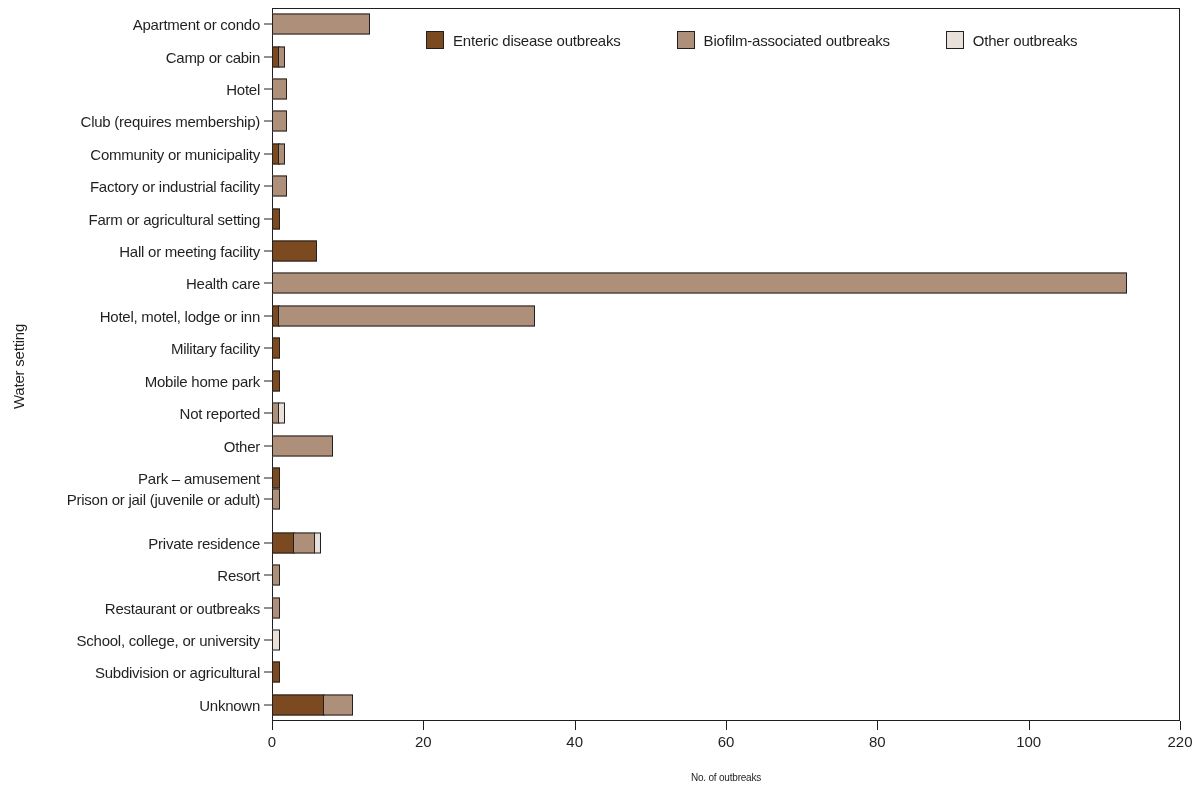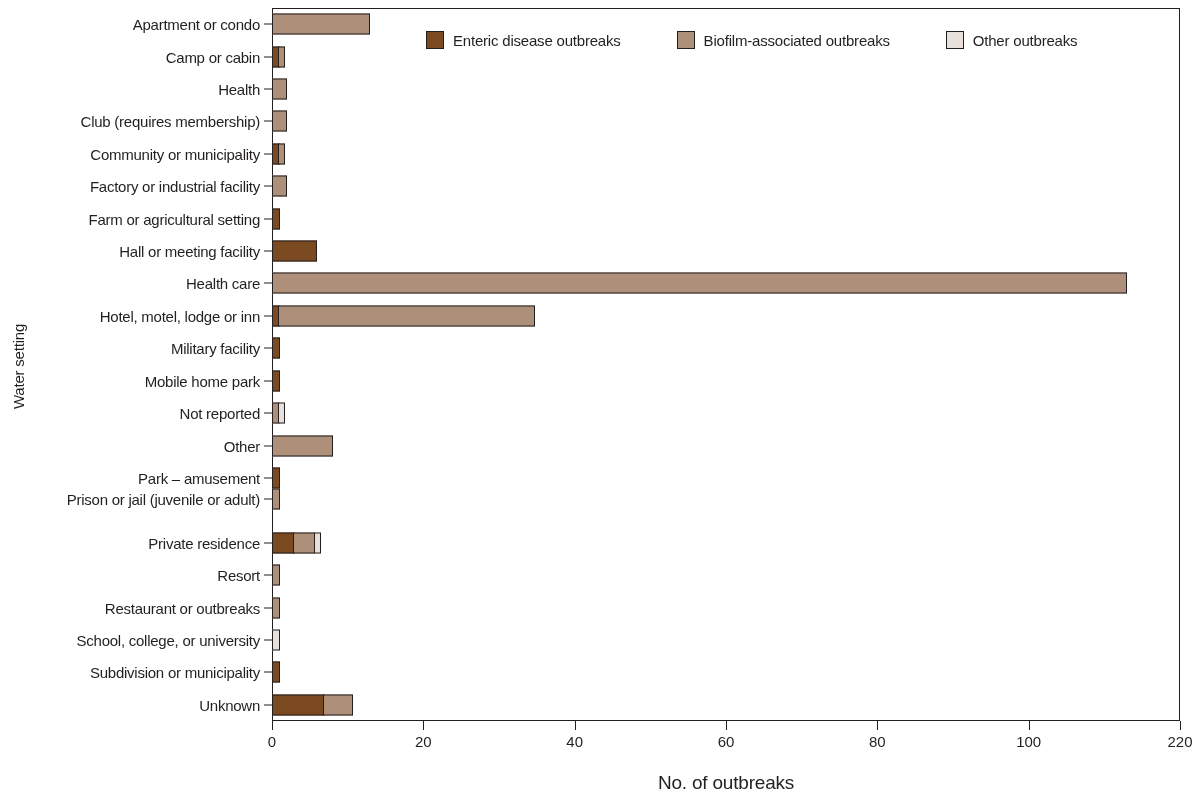--- a/index.html
+++ b/index.html
@@ -37,21 +37,21 @@
     letter-spacing: -0.2px;
   }
 
   
   .x-axis-title {
     position: absolute;
     left: 272px;
     top: 772px;
     width: 908px;
     text-align: center;
-    font-size: 19px;
+    font-size: 10px;
     letter-spacing: -0.2px;
   }
 
   
   .plot-frame {
     position: absolute;
     left: 272px;
     top: 8px;
     width: 908px;
     height: 713px;
@@ -180,21 +180,21 @@
       </div>
       <div class="row" style="top: 32.4091px; height: 32.4091px;">
         <div class="row-label">Camp or cabin</div>
         <div class="tick-y"></div>
         <div class="bar-wrap">
           <div class="seg" title="Enteric disease outbreaks: 1" style="width: 7.56667px; background: rgb(123, 74, 33);"></div>
           <div class="seg" title="Biofilm-associated outbreaks: 1" style="width: 7.56667px; background: rgb(174, 144, 122);"></div>
         </div>
       </div>
       <div class="row" style="top: 64.8182px; height: 32.4091px;">
-        <div class="row-label">Health</div>
+        <div class="row-label">Hotel</div>
         <div class="tick-y"></div>
         <div class="bar-wrap">
           <div class="seg" title="Biofilm-associated outbreaks: 2" style="width: 15.1333px; background: rgb(174, 144, 122);"></div>
         </div>
       </div>
       <div class="row" style="top: 97.2273px; height: 32.4091px;">
         <div class="row-label">Club (requires membership)</div>
         <div class="tick-y"></div>
         <div class="bar-wrap">
           <div class="seg" title="Biofilm-associated outbreaks: 2" style="width: 15.1333px; background: rgb(174, 144, 122);"></div>
@@ -311,21 +311,21 @@
         </div>
       </div>
       <div class="row" style="top: 615.773px; height: 32.4091px;">
         <div class="row-label">School, college, or university</div>
         <div class="tick-y"></div>
         <div class="bar-wrap">
           <div class="seg" title="Other outbreaks: 1" style="width: 7.56667px; background: rgb(232, 224, 218);"></div>
         </div>
       </div>
       <div class="row" style="top: 648.182px; height: 32.4091px;">
-        <div class="row-label">Subdivision or municipality</div>
+        <div class="row-label">Subdivision or agricultural</div>
         <div class="tick-y"></div>
         <div class="bar-wrap">
           <div class="seg" title="Enteric disease outbreaks: 1" style="width: 7.56667px; background: rgb(123, 74, 33);"></div>
         </div>
       </div>
       <div class="row" style="top: 680.591px; height: 32.4091px;">
         <div class="row-label">Unknown</div>
         <div class="tick-y"></div>
         <div class="bar-wrap">
           <div class="seg" title="Enteric disease outbreaks: 7" style="width: 52.9667px; background: rgb(123, 74, 33);"></div>

